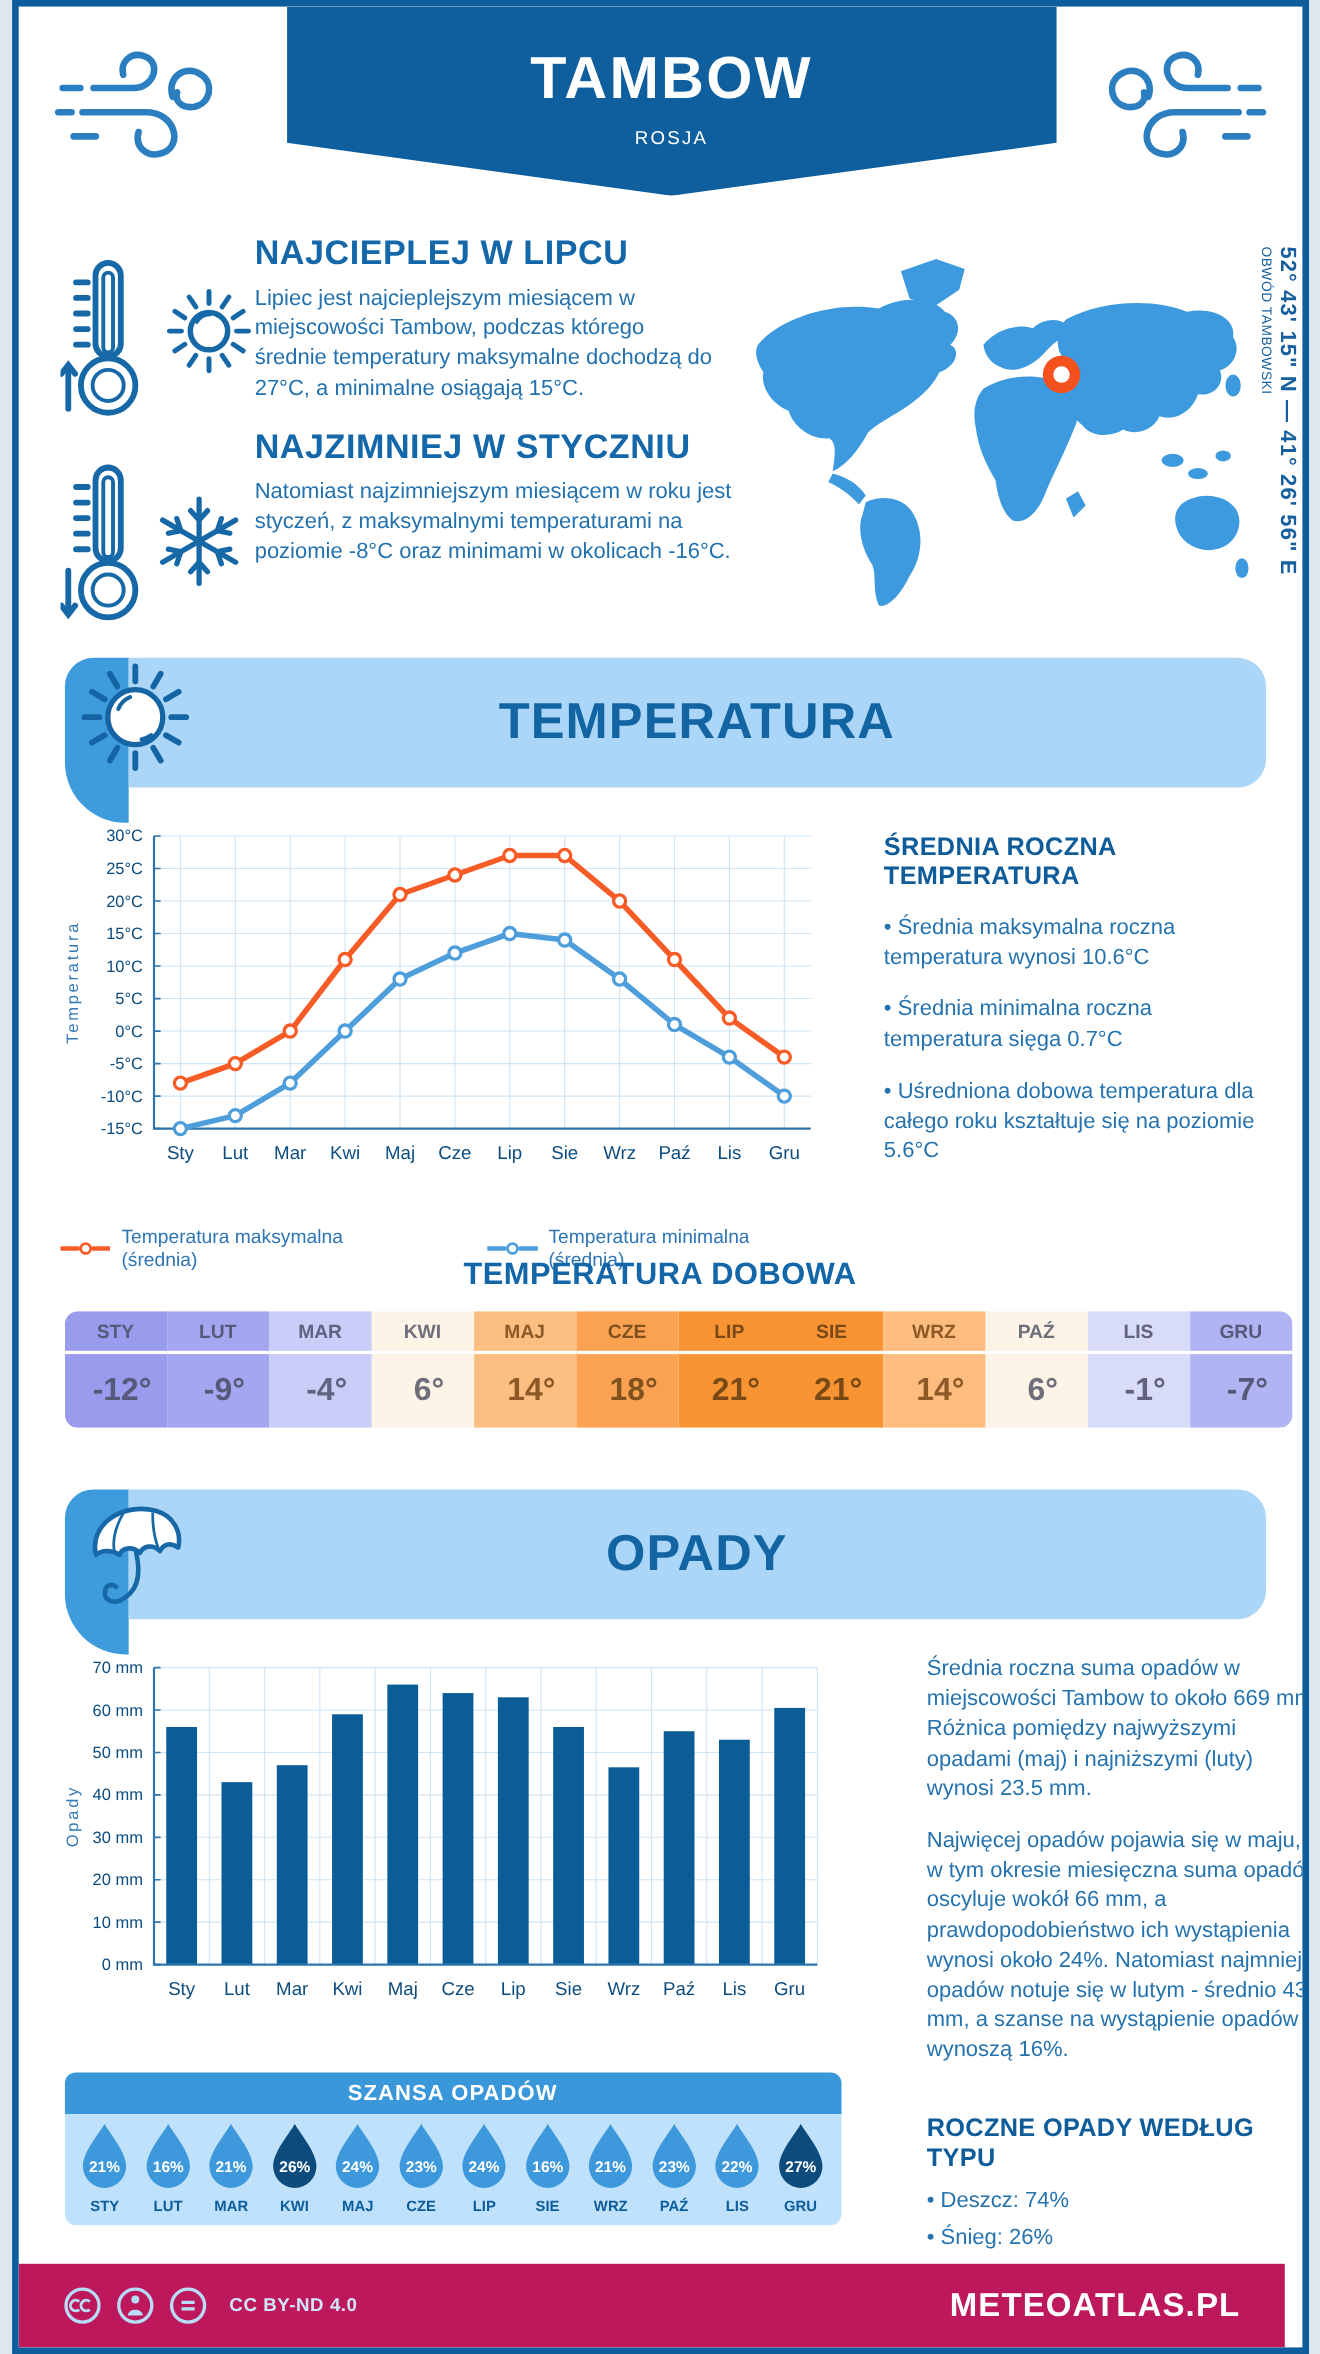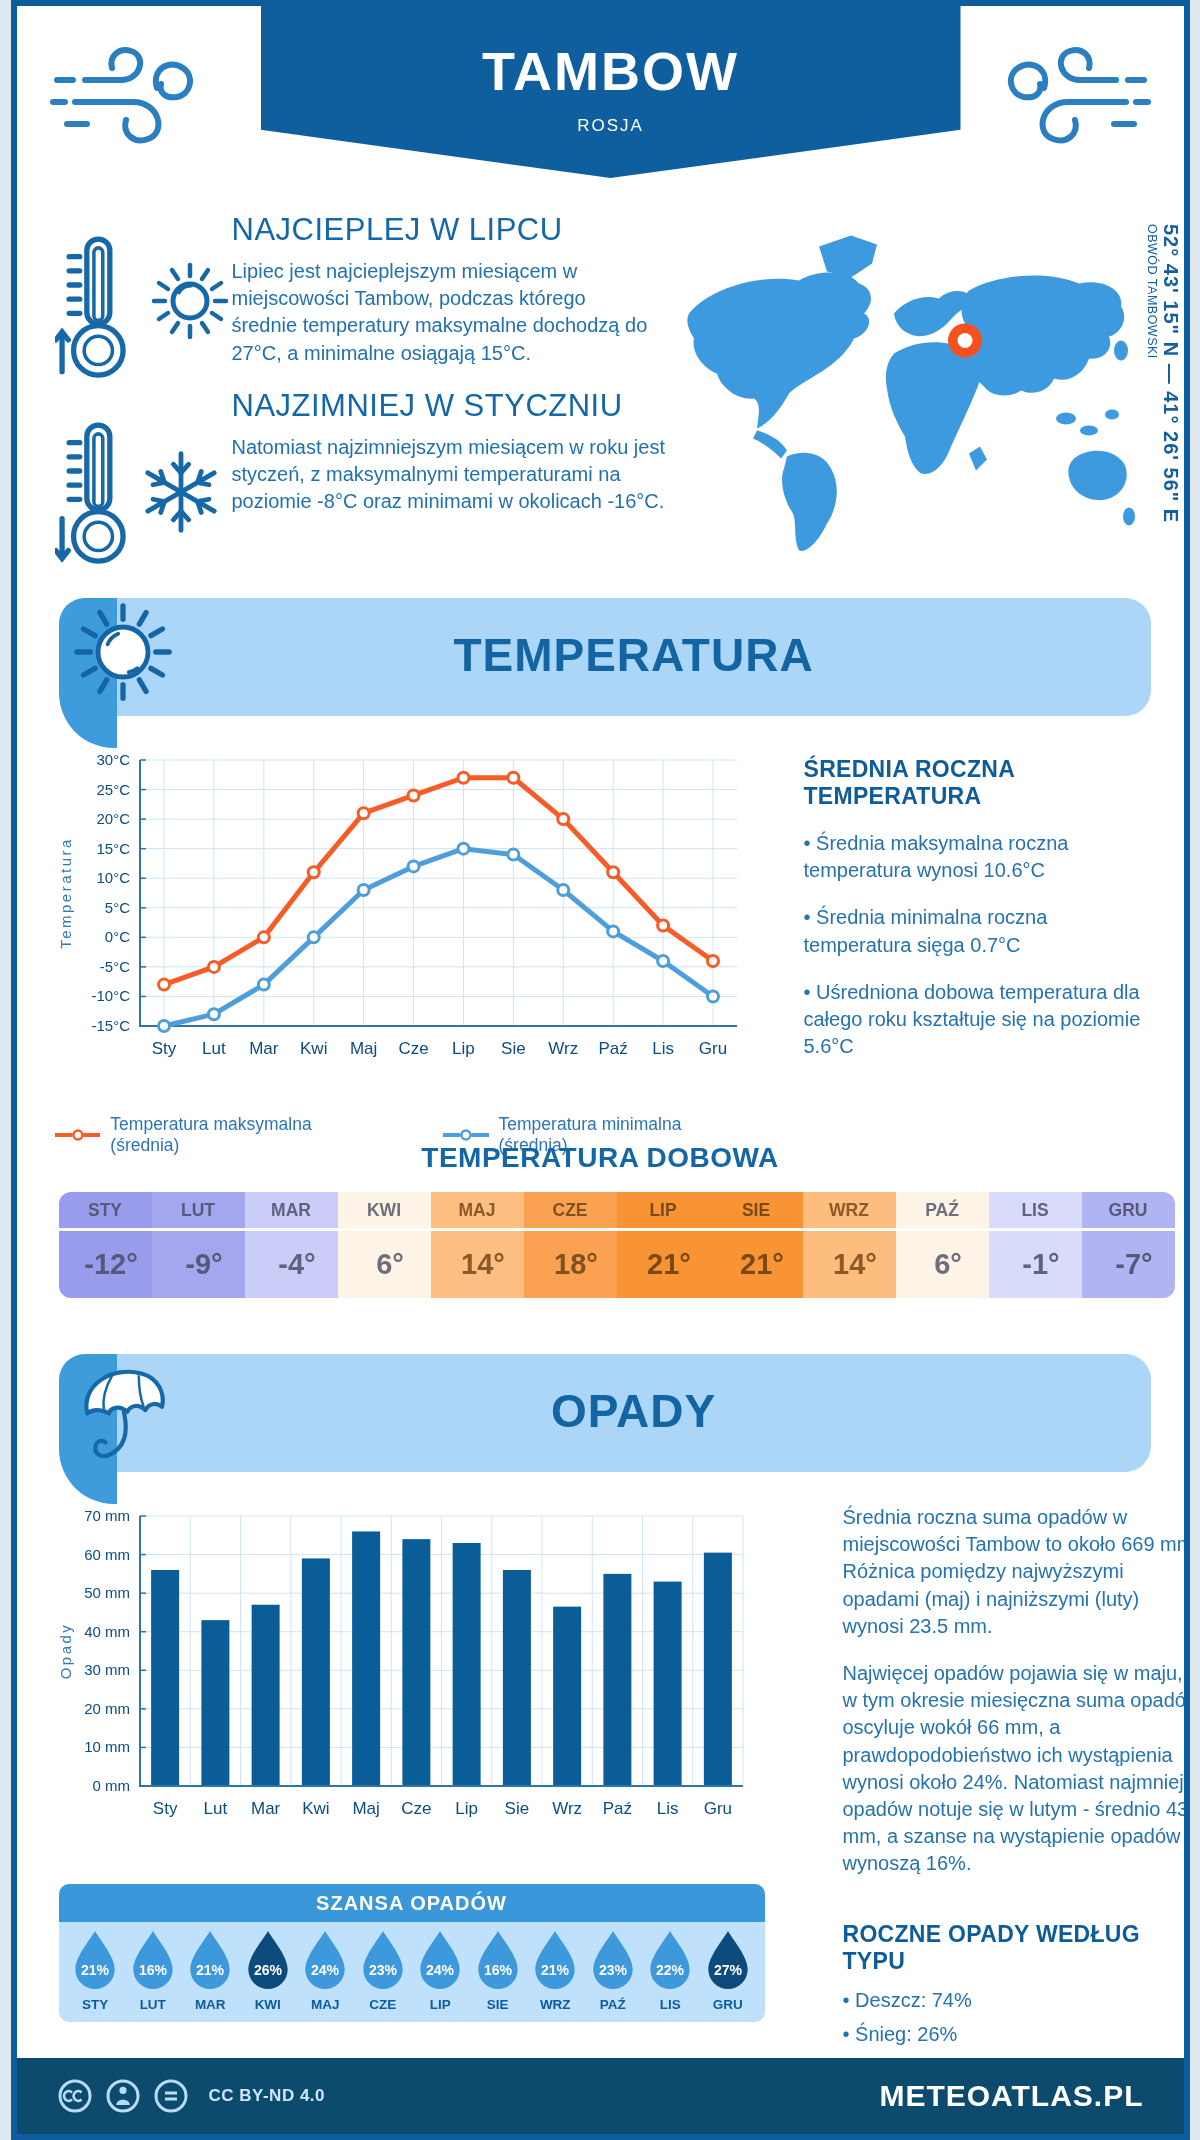--- a/index.html
+++ b/index.html
@@ -10,21 +10,21 @@
   }
   .abs{position:absolute;}
   
   .ribbon{left:244px;top:0;width:700px;height:172px;background:#0f5f9f;
     clip-path:polygon(0 0,100% 0,100% 72%,50% 100%,0 72%);text-align:center;color:#fff;}
   .ribbon-title{margin:0;padding-top:34px;font-size:54px;font-weight:bold;letter-spacing:2px;}
   .ribbon-sub{margin-top:14px;font-size:17px;letter-spacing:2px;}
   .wind{width:160px;height:130px;}
   .wind-right{transform:scaleX(-1);}
   
-  .intro-title{font-size:31px;font-weight:normal;color:#1467a8;letter-spacing:.5px;}
+  .intro-title{font-size:31px;font-weight:bold;color:#1467a8;letter-spacing:.5px;}
   .intro-text{font-size:20px;line-height:1.36;color:#2271ae;}
   
   .geo{left:1128px;top:218px;height:350px;writing-mode:vertical-rl;color:#155f9e;}
   .geo-coords{display:block;font-size:20px;font-weight:bold;letter-spacing:1px;}
   .geo-region{display:block;font-size:12.5px;letter-spacing:.5px;margin-top:0;}
   
   .banner-cap{width:58px;height:150px;background:#3e9bdc;border-radius:26px 0 0 55px;}
   .banner-bar{height:118px;background:#abd6f8;border-radius:0 26px 26px 0;}
   .banner-title{font-size:46px;font-weight:bold;color:#1264a3;letter-spacing:1px;text-align:center;}
   
@@ -42,21 +42,21 @@
   .daily-v{height:67px;line-height:67px;text-align:center;font-size:29px;font-weight:bold;padding-left:12px;}
   
   .chance{left:42px;top:1878px;width:706px;}
   .chance-h{height:38px;line-height:38px;background:#3997da;color:#fff;font-size:20px;
     font-weight:bold;text-align:center;letter-spacing:1px;border-radius:10px 10px 0 0;}
   .chance-b{background:#bfe1fc;border-radius:0 0 10px 10px;padding:8px 8px 10px 8px;
     display:flex;justify-content:space-around;}
   .drop-item{text-align:center;width:54px;}
   .drop-month{font-size:13.5px;font-weight:bold;color:#0d5c9b;margin-top:3px;}
   
-  .footer{left:0;right:0;bottom:0;height:76px;background:#0c4a6e;display:flex;
+  .footer{left:0;right:16px;bottom:0;height:76px;background:#be185d;display:flex;
     align-items:center;justify-content:space-between;padding:0 40px;text-align:center;}
   .footer-left{display:flex;align-items:center;gap:12px;}
   .footer-license{color:#cfe6fa;font-weight:bold;font-size:17px;letter-spacing:.5px;margin-left:8px;}
   .footer-brand{color:#ffffff;font-weight:bold;font-size:30px;letter-spacing:1px;}
 </style>
 </head>
 <body>
 
 <div class="page">
 

